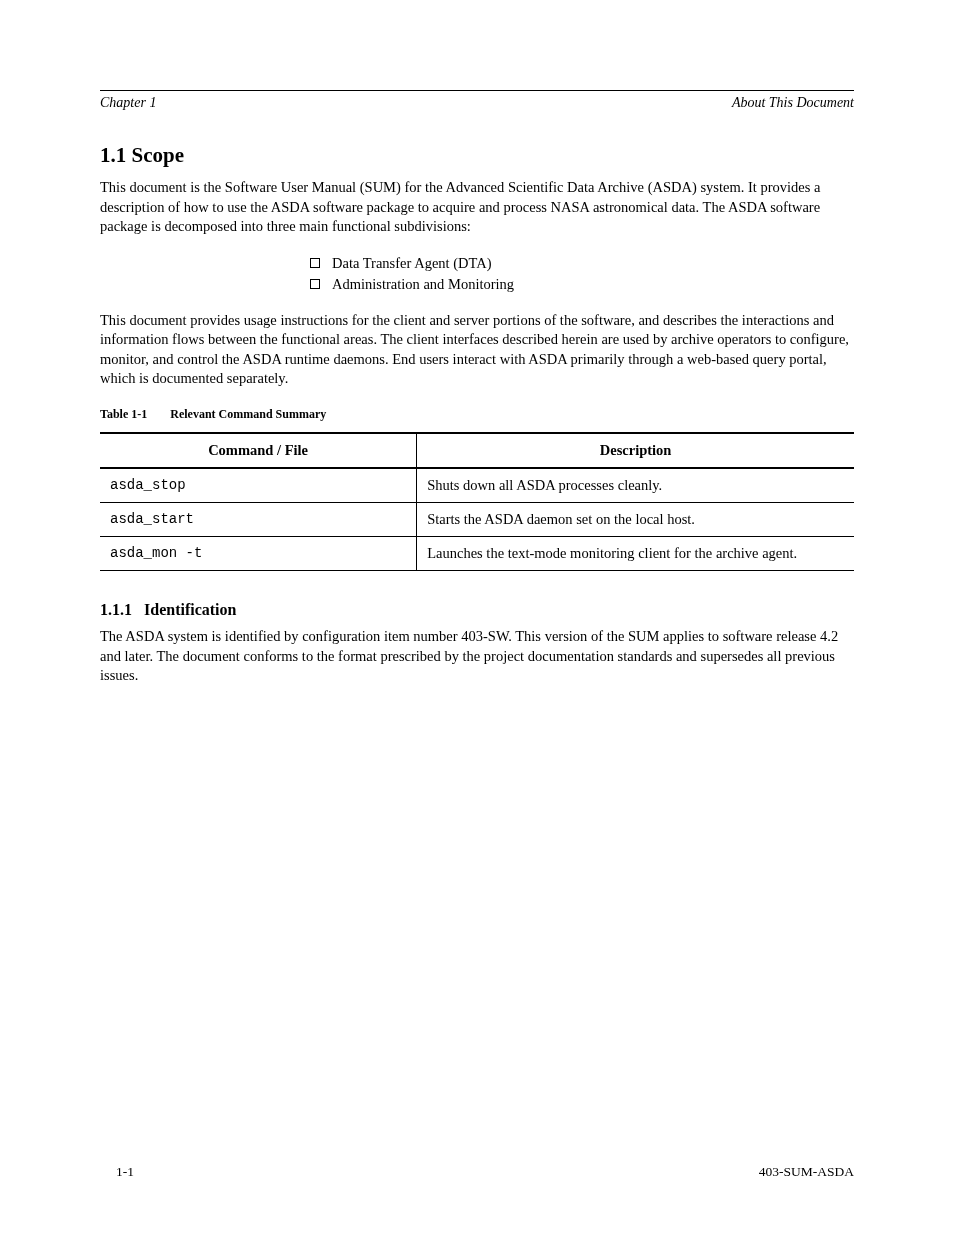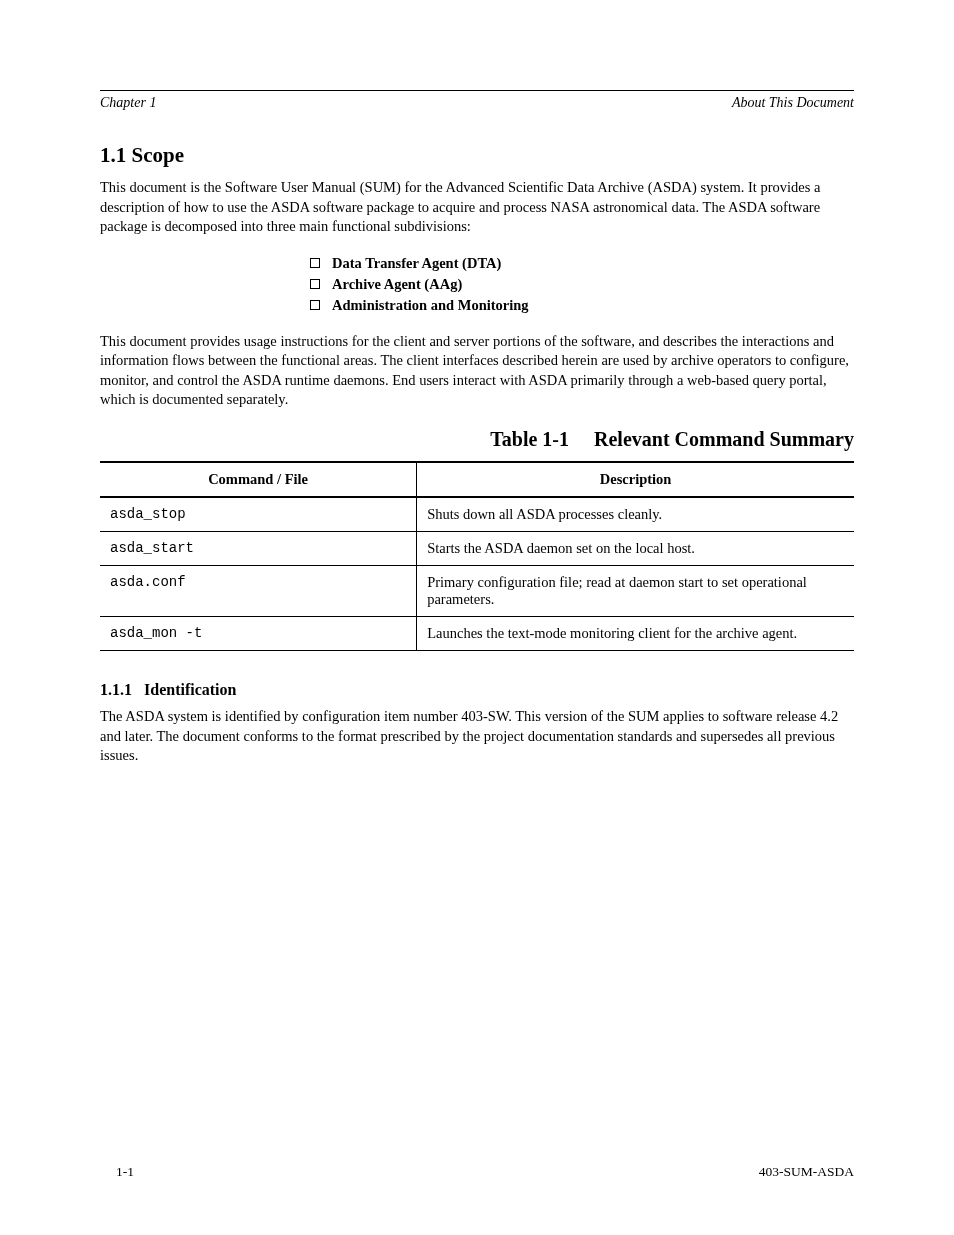--- a/index.html
+++ b/index.html
@@ -43,35 +43,33 @@
   }
   .bullet-list {
     margin-left: 210px;
     margin-bottom: 18px;
   }
   .bullet-list .item {
     display: flex;
     align-items: center;
     font-size: 14.5px;
     margin: 4px 0;
-    font-weight: bold;
   }
   .bullet-list .sq {
     display: inline-block;
     width: 10px;
     height: 10px;
     border: 1.5px solid #000;
     margin-right: 12px;
     box-sizing: border-box;
   }
   .table-caption {
-    font-size: 20px;
+    font-size: 12px;
     margin: 14px 0 10px 0;
     text-indent: 0;
-    text-align: right;
   }
   .table-caption .tab-label {
     font-weight: bold;
     margin-right: 20px;
   }
   .table-caption .tab-title {
     font-weight: bold;
   }
   table.cmd {
     width: 100%;
@@ -132,24 +130,20 @@
 
   <p class="body">This document is the Software User Manual (SUM) for the Advanced Scientific Data Archive (ASDA) system. It provides a description of how to use the ASDA software package to acquire and process NASA astronomical data. The ASDA software package is decomposed into three main functional subdivisions:</p>
 
   <div class="bullet-list">
     <div class="item">
       <span class="sq"></span>
       <span>Data Transfer Agent (DTA)</span>
     </div>
     <div class="item">
       <span class="sq"></span>
-      <span>Archive Agent (AAg)</span>
-    </div>
-    <div class="item">
-      <span class="sq"></span>
       <span>Administration and Monitoring</span>
     </div>
   </div>
 
   <p class="body">This document provides usage instructions for the client and server portions of the software, and describes the interactions and information flows between the functional areas. The client interfaces described herein are used by archive operators to configure, monitor, and control the ASDA runtime daemons. End users interact with ASDA primarily through a web-based query portal, which is documented separately.</p>
 
   <div class="table-caption">
     <span class="tab-label">Table 1-1</span>
     <span class="tab-title">Relevant Command Summary</span>
   </div>
@@ -164,24 +158,20 @@
     <tbody>
       <tr>
         <td class="mono">asda_stop</td>
         <td>Shuts down all ASDA processes cleanly.</td>
       </tr>
       <tr>
         <td class="mono">asda_start</td>
         <td>Starts the ASDA daemon set on the local host.</td>
       </tr>
       <tr>
-        <td class="mono">asda.conf</td>
-        <td>Primary configuration file; read at daemon start to set operational parameters.</td>
-      </tr>
-      <tr>
         <td class="mono">asda_mon -t</td>
         <td>Launches the text-mode monitoring client for the archive agent.</td>
       </tr>
     </tbody>
   </table>
 
   <div class="section-sub">
     <span class="num">1.1.1</span>
     <span>Identification</span>
   </div>

